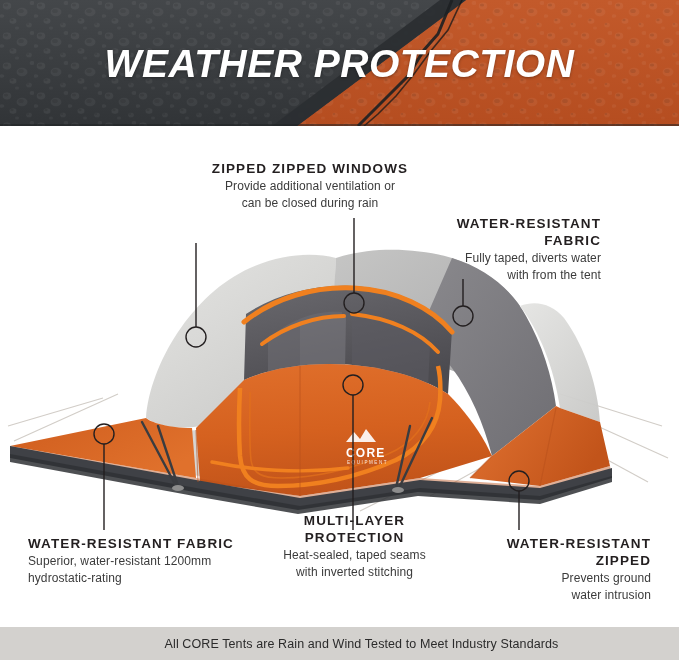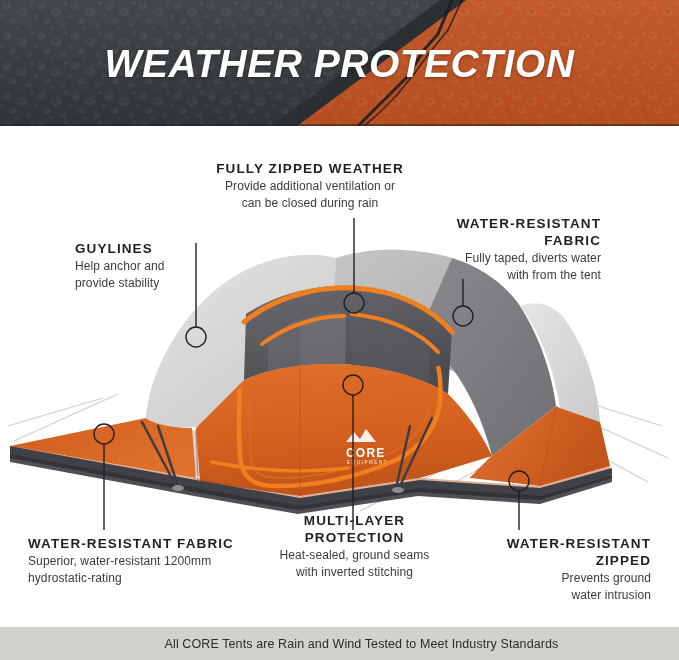--- a/index.html
+++ b/index.html
@@ -85,61 +85,54 @@
       <polygon points="440,0 466,0 297,126 272,126" fill="#2b2e31" fill-opacity="0.95"></polygon>
       <path d="M452,0 L438,34 L424,50 L408,76 L390,94 L372,112 L358,126" stroke="#1d2022" stroke-width="3" fill="none" stroke-opacity="0.9"></path>
       <path d="M462,0 L448,30 L430,52 L414,74 L396,96 L378,114 L364,126" stroke="#14171a" stroke-width="1.6" fill="none" stroke-opacity="0.75"></path>
 
       <rect x="0" y="124" width="679" height="2" fill="#1f2224" fill-opacity="0.55"></rect>
     </svg>
     <div class="header-title">WEATHER PROTECTION</div>
   </div>
 
   <div class="callout ta-center" style="left:190px;top:160px;width:240px;">
-    <div class="c-title">FULLY ZIPPED WEATHER</div>
+    <div class="c-title">ZIPPED ZIPPED WINDOWS</div>
     <div class="c-desc">
       <div>Provide additional ventilation or</div>
       <div>can be closed during rain</div>
     </div>
   </div>
 
   <div class="callout ta-right" style="left:398px;top:215px;width:203px;">
     <div class="c-title">
       <div>WATER-RESISTANT</div>
       <div>FABRIC</div>
     </div>
     <div class="c-desc">
       <div>Fully taped, diverts water</div>
       <div>with from the tent</div>
     </div>
   </div>
 
-  <div class="callout ta-left" style="left:75px;top:240px;width:135px;">
-    <div class="c-title">GUYLINES</div>
-    <div class="c-desc">
-      <div>Help anchor and</div>
-      <div>provide stability</div>
-    </div>
-  </div>
 
   <div class="callout ta-left" style="left:28px;top:535px;width:245px;">
     <div class="c-title">WATER-RESISTANT FABRIC</div>
     <div class="c-desc">
       <div>Superior, water-resistant 1200mm</div>
       <div>hydrostatic-rating</div>
     </div>
   </div>
 
   <div class="callout ta-center" style="left:262px;top:512px;width:185px;">
     <div class="c-title">
       <div>MULTI-LAYER</div>
       <div>PROTECTION</div>
     </div>
     <div class="c-desc">
-      <div>Heat-sealed, ground seams</div>
+      <div>Heat-sealed, taped seams</div>
       <div>with inverted stitching</div>
     </div>
   </div>
 
   <div class="callout ta-right" style="left:448px;top:535px;width:203px;">
     <div class="c-title">
       <div>WATER-RESISTANT</div>
       <div>ZIPPED</div>
     </div>
     <div class="c-desc">

